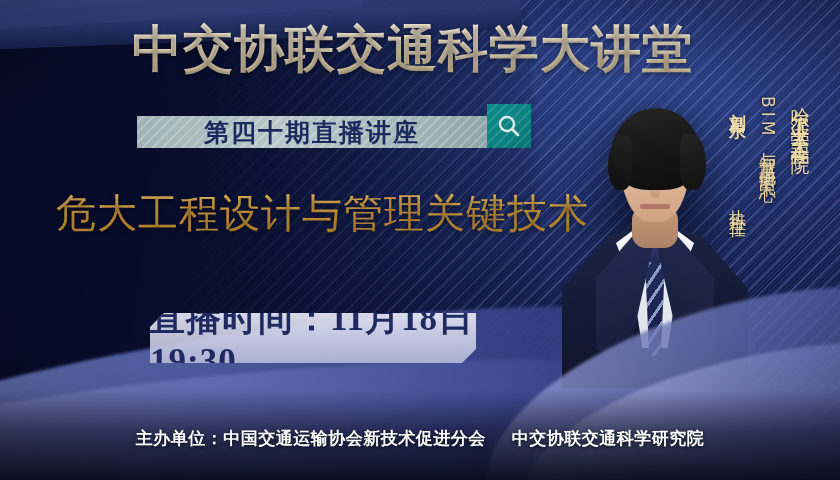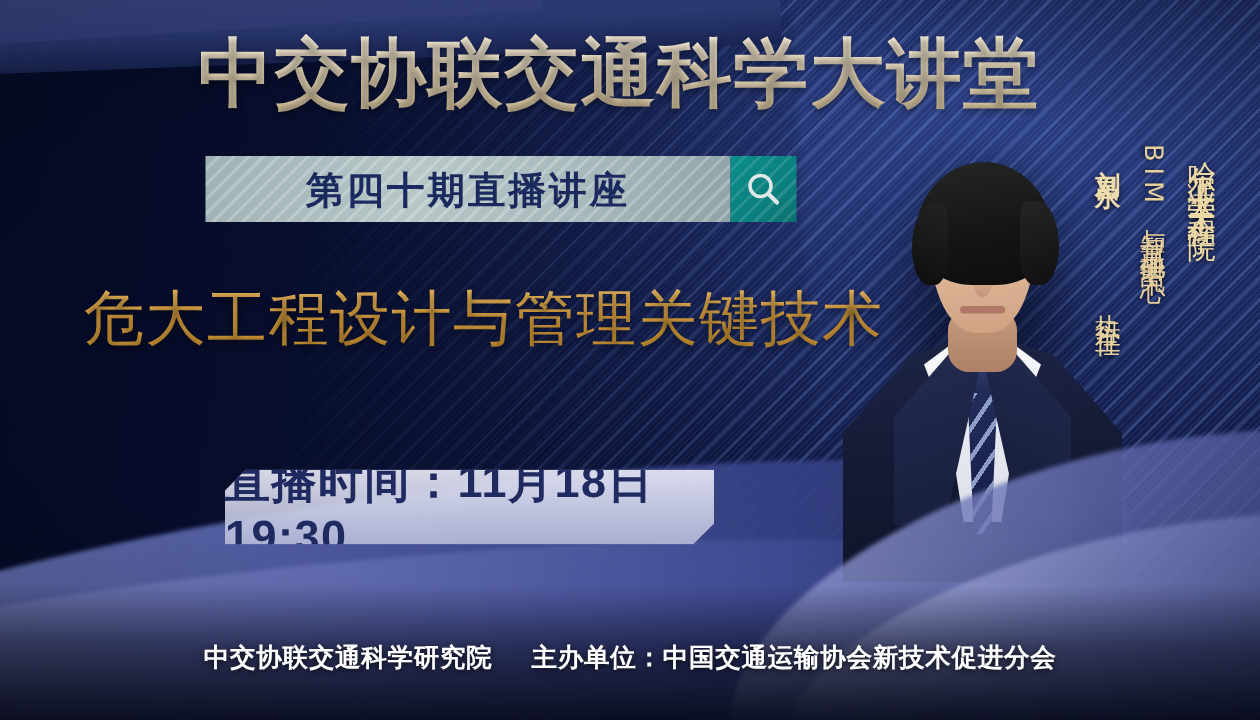--- a/index.html
+++ b/index.html
@@ -217,21 +217,21 @@
 
   
   .sub-bar{
     position:absolute;left:137px;top:104px;width:394px;height:44px;
     display:flex;align-items:stretch;
   }
   .sub-bar-body{
     position:relative;flex:1;
     background:linear-gradient(100deg,#9fb2b5 0%,#b7c7c8 40%,#a9babc 70%,#8fa4a8 100%);
     overflow:hidden;
-    display:flex;align-items:center;justify-content:center;
+    display:flex;justify-content:center;margin-top:12px;
   }
   .sub-bar-body:after{
     content:"";position:absolute;inset:0;
     background:repeating-linear-gradient(-45deg,
       rgba(255,255,255,.00) 0 5px,
       rgba(255,255,255,.22) 5px 7px);
   }
   .sub-bar-text{
     position:relative;z-index:2;
     font-size:25px;font-weight:600;letter-spacing:2px;color:#1b2a5e;
@@ -262,22 +262,22 @@
 
   
   .time-pill{
     position:absolute;left:150px;top:313px;width:326px;height:50px;
     background:linear-gradient(180deg,rgba(232,233,246,.92) 0%,rgba(208,211,233,.88) 55%,rgba(188,192,221,.86) 100%);
     clip-path:polygon(14px 0,100% 0,100% calc(100% - 14px),calc(100% - 14px) 100%,0 100%,0 14px);
     display:flex;align-items:center;justify-content:center;
     box-shadow:0 3px 14px rgba(5,10,35,.5);
   }
   .time-text{
-    font-size:30px;font-weight:600;color:#1e2a60;letter-spacing:1px;
-    font-family:Liberation Sans, sans-serif;
+    font-size:35px;font-weight:600;color:#1e2a60;letter-spacing:1px;
+    font-family:Liberation Serif, serif;
   }
 
   
   .vcol{
     position:absolute;
     writing-mode:vertical-rl;text-orientation:upright;
     color:#e8d6a8;letter-spacing:4px;white-space:nowrap;
     font-family:"DejaVu Sans","Liberation Sans",sans-serif;
     text-shadow:0 1px 3px rgba(0,0,0,.6);
   }
@@ -369,17 +369,17 @@
 
   <div class="vcol vcol-center">
     <span class="lat">BIM</span><span>与智慧工地研究中心</span>
   </div>
 
   <div class="vcol vcol-name">刘昌永</div>
 
   <div class="vcol vcol-role">执行主任</div>
 
   <div class="footer">
+    <span>主办单位：中国交通运输协会新技术促进分会</span>
     <span>中交协联交通科学研究院</span>
-    <span>主办单位：中国交通运输协会新技术促进分会</span>
   </div>
 
 </div>
 
 </body></html>

